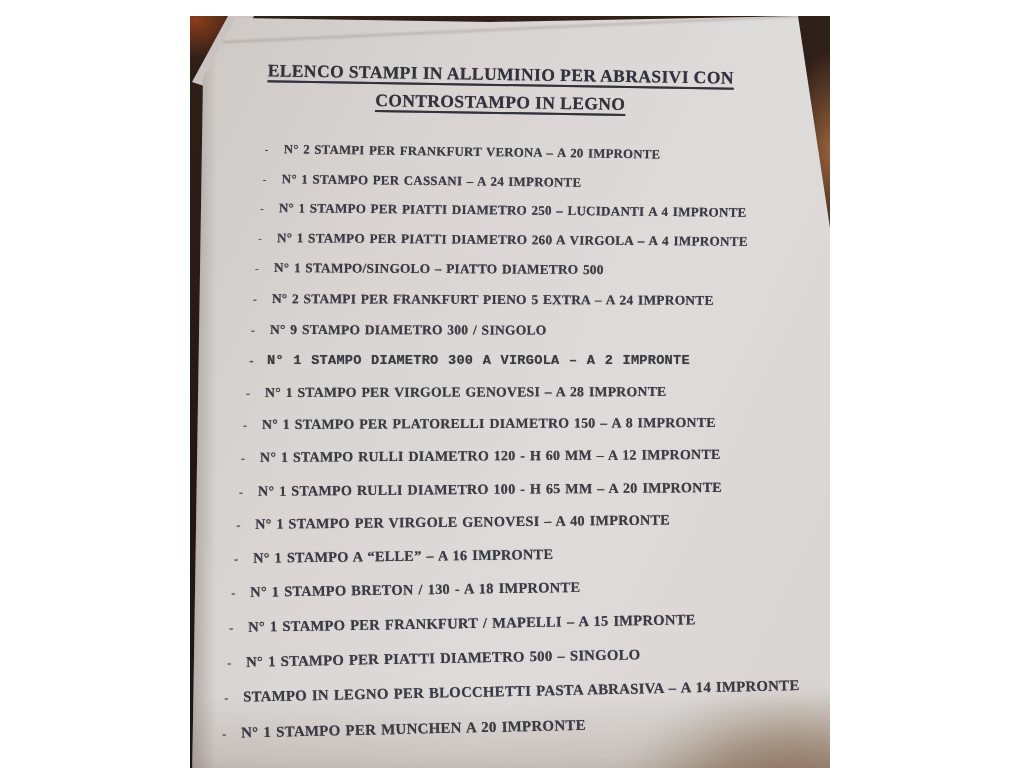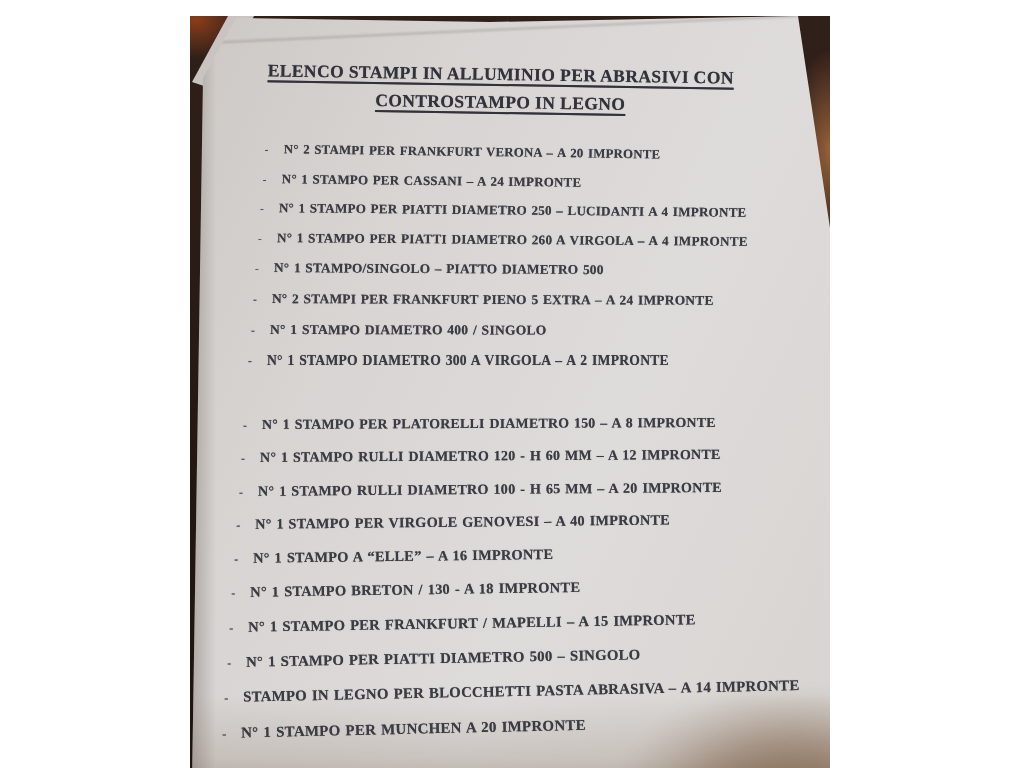--- a/index.html
+++ b/index.html
@@ -128,22 +128,23 @@
       <div class="tline">CONTROSTAMPO IN LEGNO</div>
     </div>
 
     <div class="stamp-list">
         <div class="item" style="top: 126px; left: 75px; font-size: 12.8px; transform: rotate(0.8deg);"><span class="dash">-</span><span class="txt">N° 2 STAMPI PER FRANKFURT VERONA – A 20 IMPRONTE</span></div>
         <div class="item" style="top: 155px; left: 72.6px; font-size: 12.92px; transform: rotate(0.68deg);"><span class="dash">-</span><span class="txt">N° 1 STAMPO PER CASSANI – A 24 IMPRONTE</span></div>
         <div class="item" style="top: 184.4px; left: 70.2px; font-size: 13.04px; transform: rotate(0.57deg);"><span class="dash">-</span><span class="txt">N° 1 STAMPO PER PIATTI DIAMETRO 250 – LUCIDANTI A 4 IMPRONTE</span></div>
         <div class="item" style="top: 214.2px; left: 67.8px; font-size: 13.16px; transform: rotate(0.45deg);"><span class="dash">-</span><span class="txt">N° 1 STAMPO PER PIATTI DIAMETRO 260 A VIRGOLA – A 4 IMPRONTE</span></div>
         <div class="item" style="top: 244.4px; left: 65.4px; font-size: 13.28px; transform: rotate(0.33deg);"><span class="dash">-</span><span class="txt">N° 1 STAMPO/SINGOLO – PIATTO DIAMETRO 500</span></div>
         <div class="item" style="top: 275px; left: 63px; font-size: 13.4px; transform: rotate(0.22deg);"><span class="dash">-</span><span class="txt">N° 2 STAMPI PER FRANKFURT PIENO 5 EXTRA – A 24 IMPRONTE</span></div>
-        <div class="item" style="top: 306px; left: 60.6px; font-size: 13.52px; transform: rotate(0.1deg);"><span class="dash">-</span><span class="txt">N° 1 STAMPO DIAMETRO 400 / SINGOLO</span></div>
-        <div class="item" style="top: 337.4px; left: 58.2px; font-size: 13.64px; transform: rotate(-0.02deg);"><span class="dash">-</span><span class="txt">N° 1 STAMPO DIAMETRO 300 A VIRGOLA – A 2 IMPRONTE</span></div>
+        <div class="item" style="top: 306px; left: 60.6px; font-size: 13.52px; transform: rotate(0.1deg);"><span class="dash">-</span><span class="txt">N° 9 STAMPO DIAMETRO 300 / SINGOLO</span></div>
+        <div class="item" style="top: 337.4px; left: 58.2px; font-size: 13.64px; transform: rotate(-0.02deg); font-family: Liberation Mono, monospace;"><span class="dash">-</span><span class="txt">N° 1 STAMPO DIAMETRO 300 A VIRGOLA – A 2 IMPRONTE</span></div>
+        <div class="item" style="top: 369.2px; left: 55.8px; font-size: 13.76px; transform: rotate(-0.13deg);"><span class="dash">-</span><span class="txt">N° 1 STAMPO PER VIRGOLE GENOVESI – A 28 IMPRONTE</span></div>
         <div class="item" style="top: 401.4px; left: 53.4px; font-size: 13.88px; transform: rotate(-0.25deg);"><span class="dash">-</span><span class="txt">N° 1 STAMPO PER PLATORELLI DIAMETRO 150 – A 8 IMPRONTE</span></div>
         <div class="item" style="top: 434px; left: 51px; font-size: 14px; transform: rotate(-0.37deg);"><span class="dash">-</span><span class="txt">N° 1 STAMPO RULLI DIAMETRO 120 - H 60 MM – A 12 IMPRONTE</span></div>
         <div class="item" style="top: 467px; left: 48.6px; font-size: 14.12px; transform: rotate(-0.48deg);"><span class="dash">-</span><span class="txt">N° 1 STAMPO RULLI DIAMETRO 100 - H 65 MM – A 20 IMPRONTE</span></div>
         <div class="item" style="top: 500.4px; left: 46.2px; font-size: 14.24px; transform: rotate(-0.6deg);"><span class="dash">-</span><span class="txt">N° 1 STAMPO PER VIRGOLE GENOVESI – A 40 IMPRONTE</span></div>
         <div class="item" style="top: 534.2px; left: 43.8px; font-size: 14.36px; transform: rotate(-0.72deg);"><span class="dash">-</span><span class="txt">N° 1 STAMPO A “ELLE” – A 16 IMPRONTE</span></div>
         <div class="item" style="top: 568.4px; left: 41.4px; font-size: 14.48px; transform: rotate(-0.83deg);"><span class="dash">-</span><span class="txt">N° 1 STAMPO BRETON / 130 -  A 18 IMPRONTE</span></div>
         <div class="item" style="top: 603px; left: 39px; font-size: 14.6px; transform: rotate(-0.95deg);"><span class="dash">-</span><span class="txt">N° 1 STAMPO PER FRANKFURT / MAPELLI – A 15 IMPRONTE</span></div>
         <div class="item" style="top: 638px; left: 36.6px; font-size: 14.72px; transform: rotate(-1.07deg);"><span class="dash">-</span><span class="txt">N° 1 STAMPO PER PIATTI DIAMETRO 500 – SINGOLO</span></div>
         <div class="item" style="top: 673.4px; left: 34.2px; font-size: 14.84px; transform: rotate(-1.18deg);"><span class="dash">-</span><span class="txt">STAMPO IN LEGNO PER BLOCCHETTI PASTA ABRASIVA – A 14 IMPRONTE</span></div>
         <div class="item" style="top: 709.2px; left: 31.8px; font-size: 14.96px; transform: rotate(-1.3deg);"><span class="dash">-</span><span class="txt">N° 1 STAMPO PER MUNCHEN A 20 IMPRONTE</span></div>

